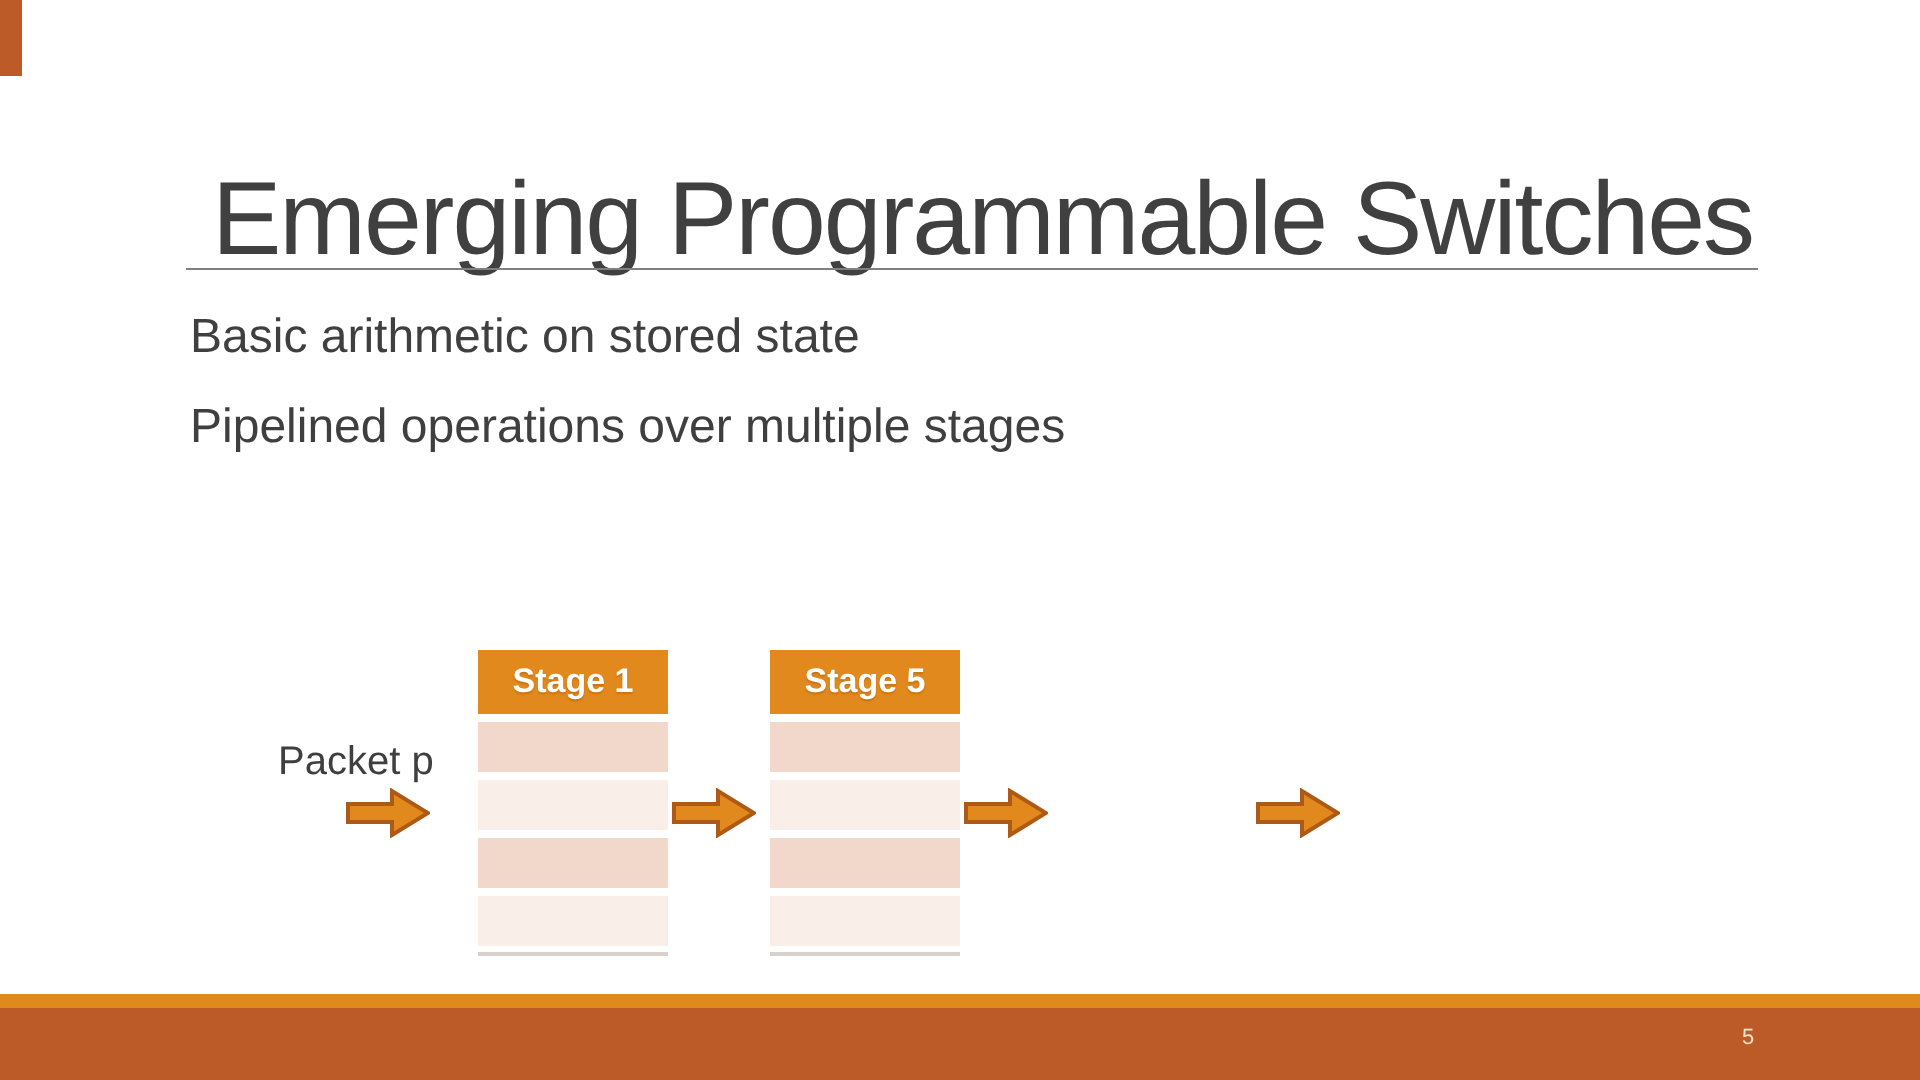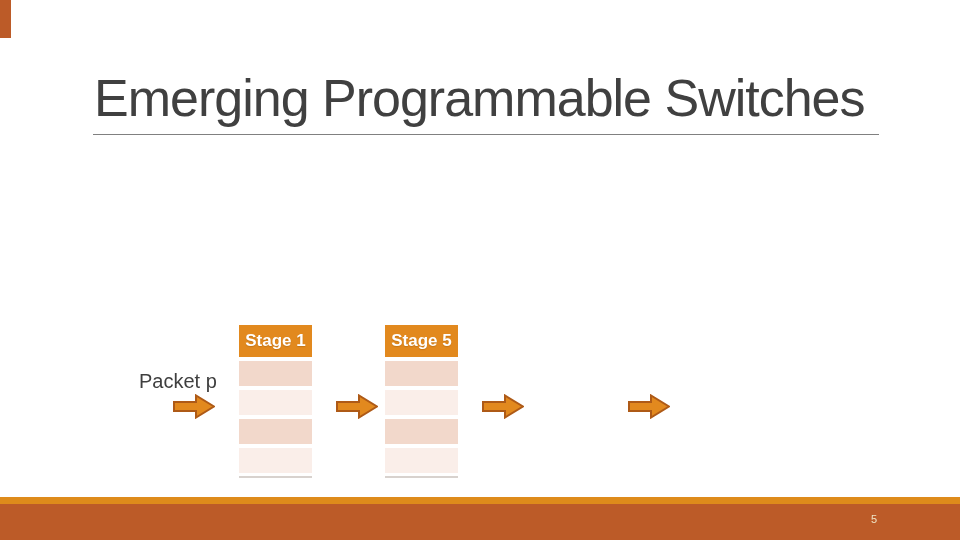--- a/index.html
+++ b/index.html
@@ -12,21 +12,21 @@
 
   
   .corner-accent{
     position:absolute;left:0;top:0;width:11px;height:38px;
     background:var(--corner-mark,#BC5B28);
   }
 
   
   .title{
     position:absolute;left:94px;top:68px;width:830px;height:60px;
-    margin:0;font-size:52px;line-height:60px;font-weight:300;
+    margin:12px;font-size:52px;line-height:60px;font-weight:300;
     letter-spacing:-1px;color:var(--title-gray,#404040);white-space:nowrap;
   }
   .title-underline{
     position:absolute;left:93px;top:134px;width:786px;height:0;
     border-top:1px solid var(--underline-gray,#808080);
   }
 
   
   .bullets{
     position:absolute;left:95px;top:146px;width:700px;
@@ -34,21 +34,21 @@
   }
   .bullet{white-space:nowrap;}
 
   
   .packet-label{
     position:absolute;left:139px;top:370px;
     font-size:20px;color:var(--body-gray,#3F3F3F);white-space:nowrap;
   }
 
   
-  .stage{position:absolute;top:325px;width:73px;text-align:center;}
+  .stage{position:absolute;top:325px;width:95px;text-align:center;}
   .stage-header{
     height:32px;background:var(--accent-orange,#E2891E);
     color:#ffffff;font-weight:bold;font-size:17px;
     display:flex;align-items:center;justify-content:center;
     text-shadow:0 1px 1px rgba(140,80,10,.35);
   }
   .stage-row{height:25px;margin-top:4px;}
   .row-dark{background:var(--row-dark,#F2D8CB);}
   .row-light{background:var(--row-light,#FAEEE9);}
   .stage-footline{height:2px;margin-top:3px;background:var(--footline-gray,#D8D2CE);}
@@ -74,20 +74,22 @@
 <body>
 
 <div class="slide">
 
   <div class="corner-accent"></div>
 
   <h1 class="title">Emerging Programmable Switches</h1>
   <div class="title-underline"></div>
 
   <div class="bullets">
+    <div class="bullet">Basic arithmetic on stored state</div>
+    <div class="bullet">Pipelined operations over multiple stages</div>
   </div>
 
   <div class="packet-label">Packet p</div>
 
   <svg class="arrow" style="left:173px" viewBox="0 0 42 25">
     <polygon points="1,8 23,8 23,1.5 41,12.5 23,23.5 23,17 1,17" fill="#E2891E" stroke="#AE5A17" stroke-width="2" stroke-linejoin="miter"></polygon>
   </svg>
 
   <div class="stage" style="left:239px">
     <div class="stage-header">Stage 1</div>

